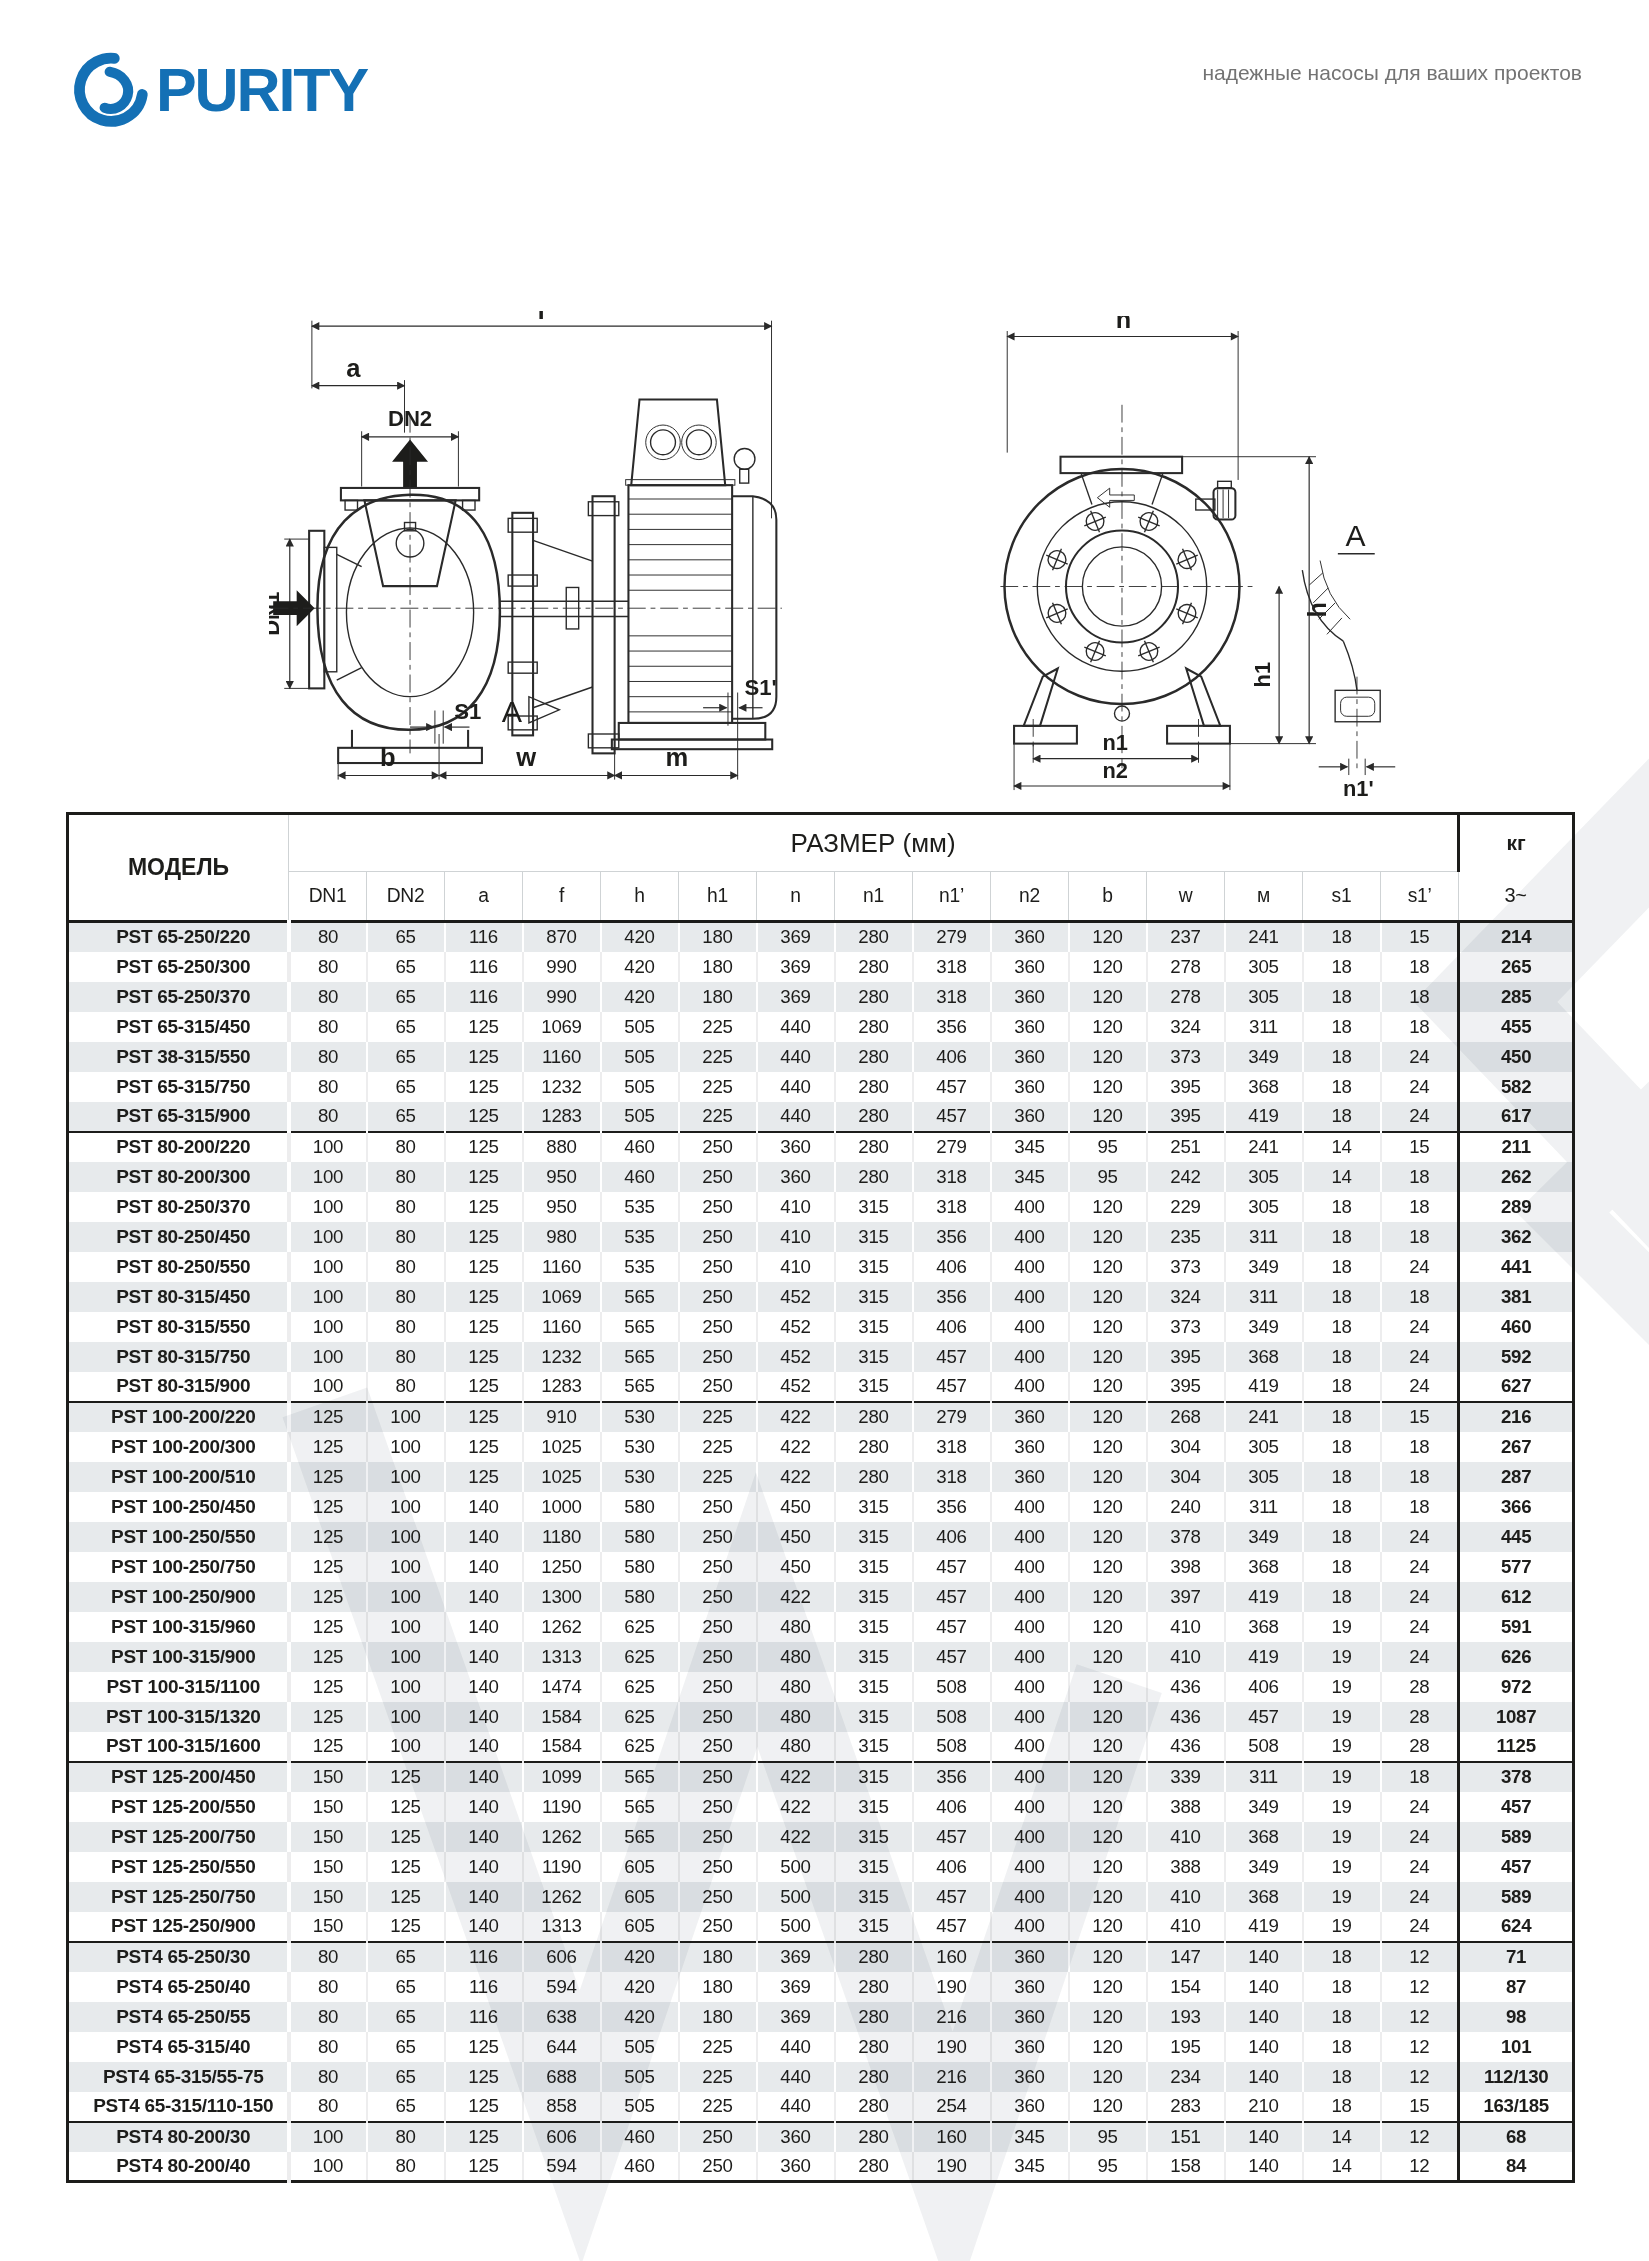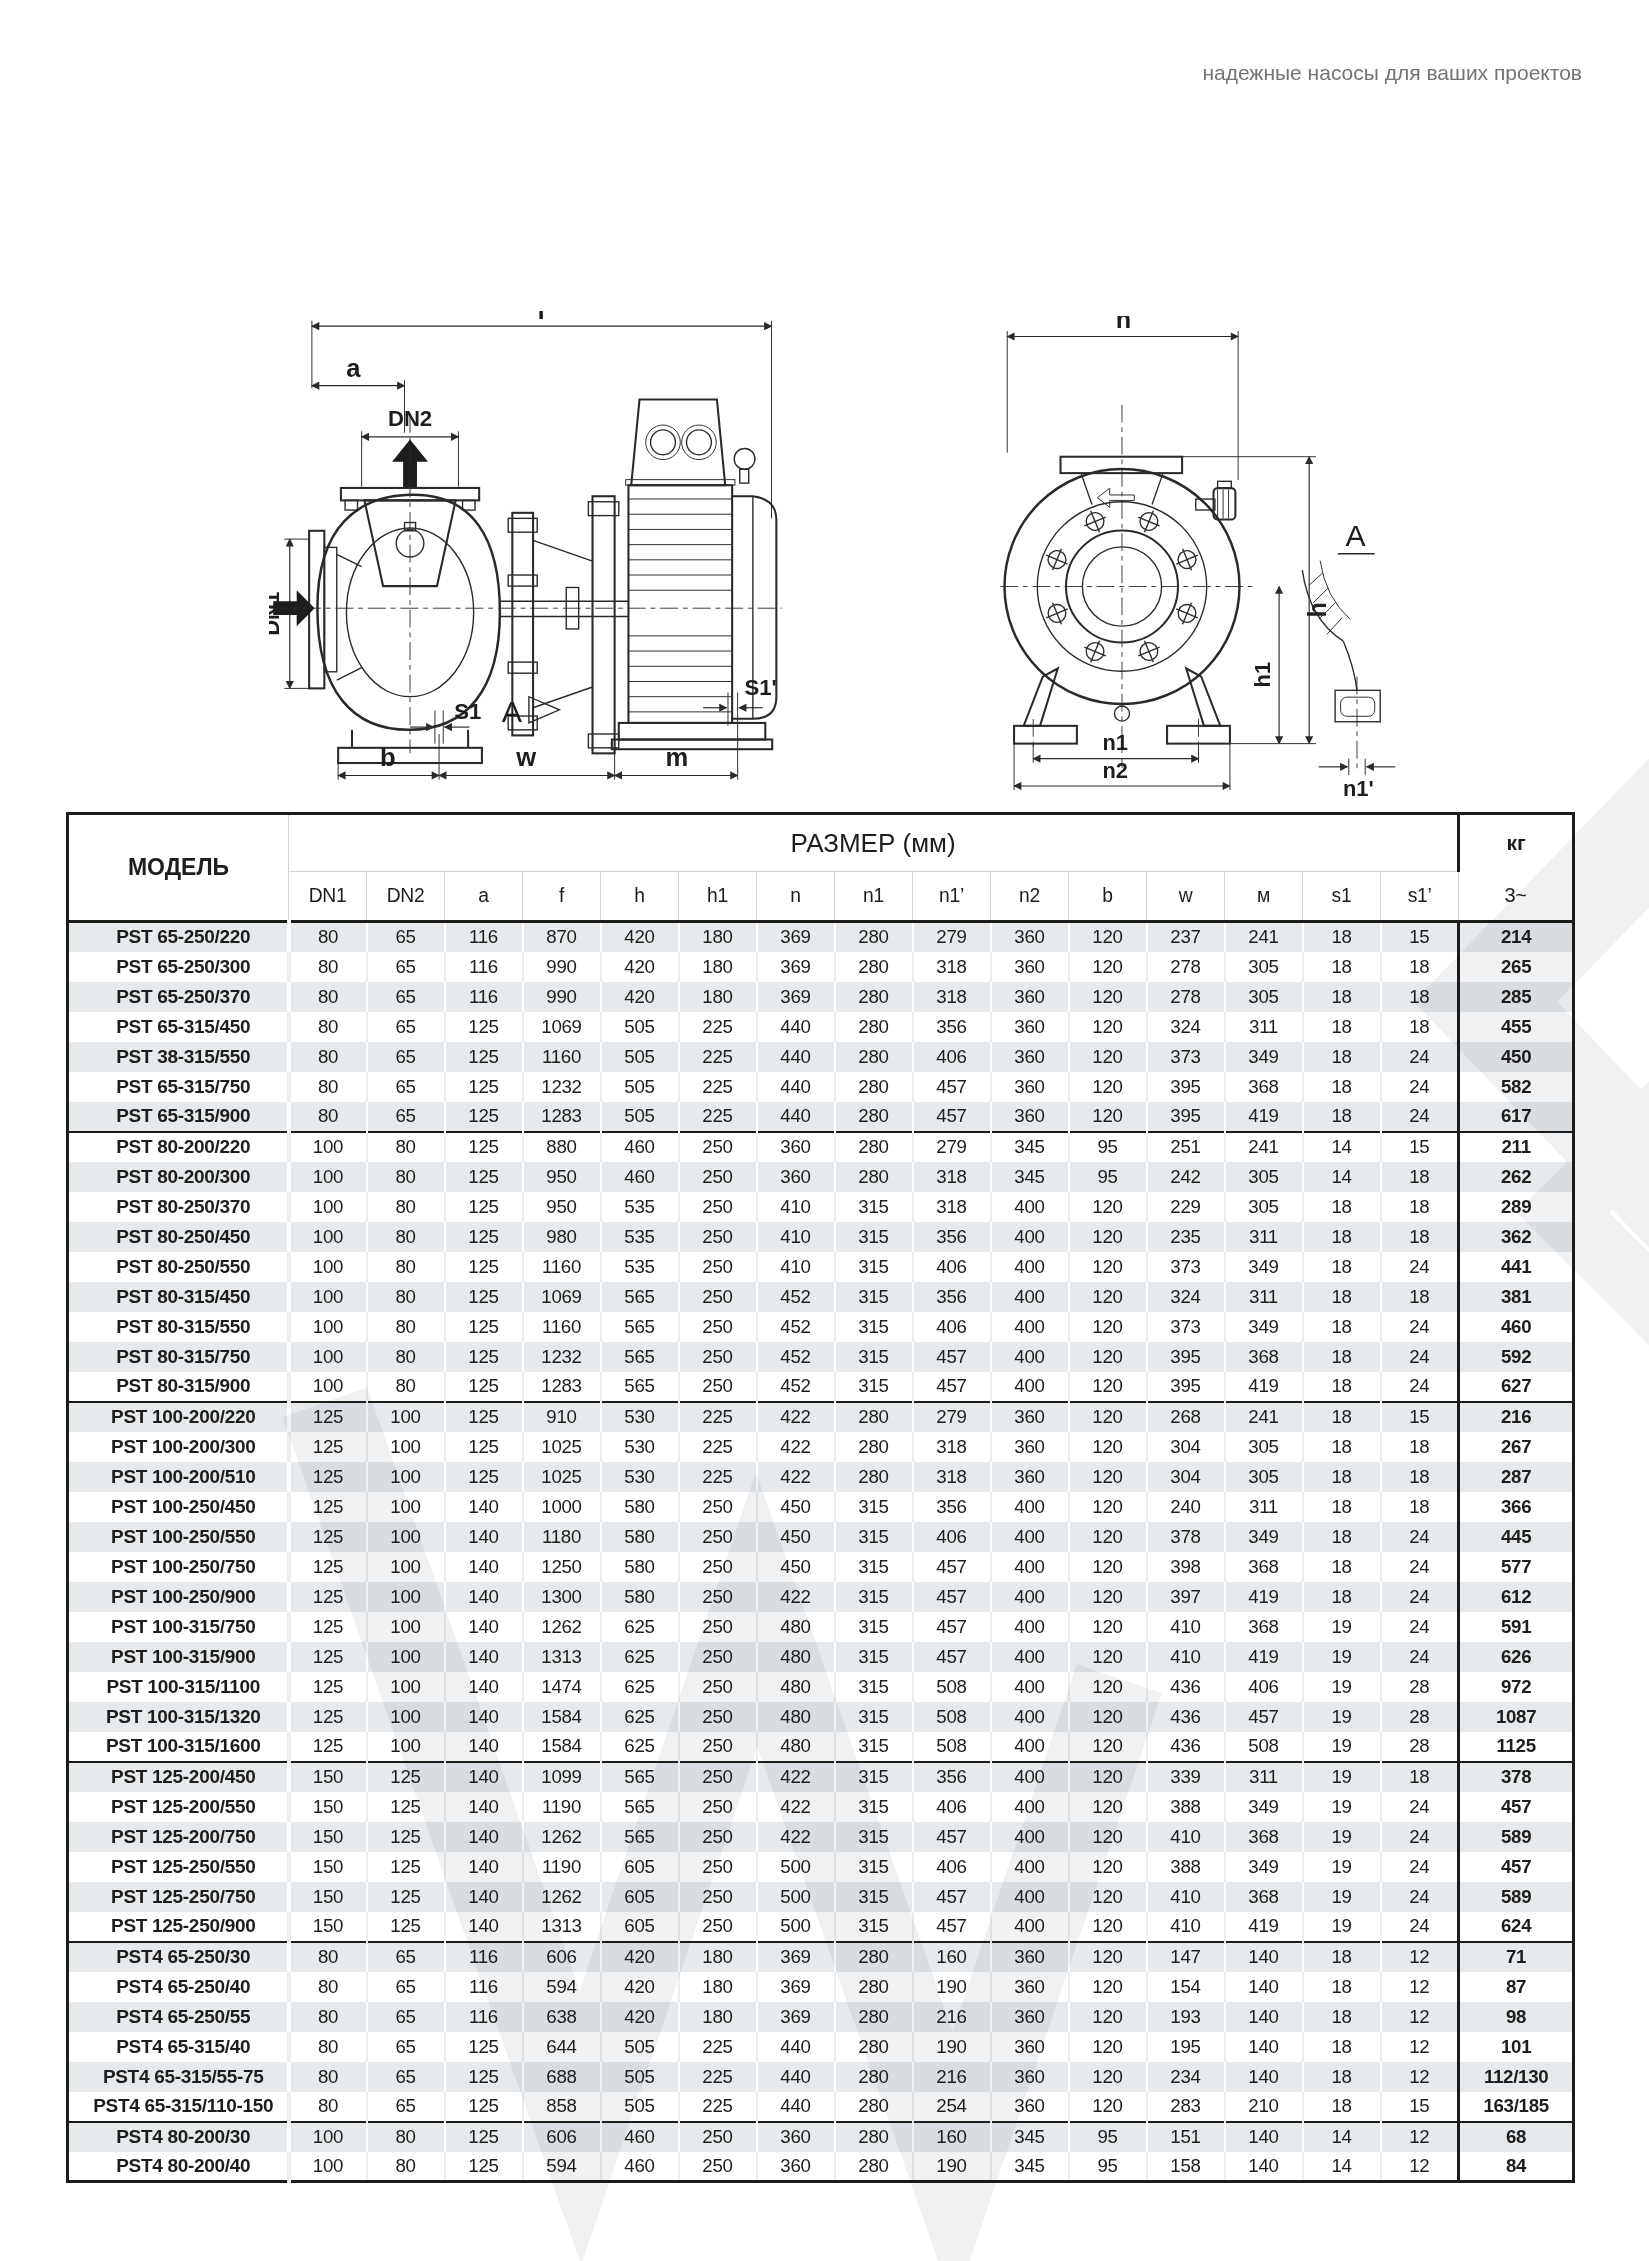--- a/index.html
+++ b/index.html
@@ -45,20 +45,27 @@
   tr.even td{background:#fff;border-right-color:#ededee;}
   td.model{text-align:center;padding-left:11px;font-weight:bold;border-right-width:4.1px;font-size:19px;}
   td.kg{font-weight:bold;border-left:3.5px solid #1c1c1a;border-right:none;}
   tr.gs td{border-top:2.8px solid #1c1c1a;}
 </style>
 </head>
 <body>
 
 <div class="page">
 
+  <div class="brand">
+    <svg width="87" height="79" viewBox="0 0 120 110">
+      <circle cx="58" cy="54" r="44" fill="none" stroke="#1470b5" stroke-width="15" stroke-dasharray="205 75" stroke-dashoffset="-28" stroke-linecap="round" transform="rotate(-28 58 54)"></circle>
+      <path d="M56,29 C74,32 85,47 81,62 C77,77 62,84 49,79" fill="none" stroke="#1470b5" stroke-width="14" stroke-linecap="round"></path>
+    </svg>
+    <span class="logo-text">PURITY</span>
+  </div>
   <div class="tagline">надежные насосы для ваших проектов</div>
 
   <svg class="dwg" style="left:269px;top:311px;" width="515" height="470" viewBox="0 0 745 680">
     <defs>
       <marker id="d1a" viewBox="0 0 10 10" refX="9" refY="5" markerWidth="9" markerHeight="7" orient="auto-start-reverse">
           <path d="M0,0L10,5L0,10z" fill="#2a2a2a"></path>
         </marker>
     </defs>
 
     <line class="dim" x1="62" y1="22" x2="727" y2="22" marker-start="url(#d1a)" marker-end="url(#d1a)"></line>
@@ -735,21 +742,21 @@
             <td>457</td>
             <td>400</td>
             <td>120</td>
             <td>397</td>
             <td>419</td>
             <td>18</td>
             <td>24</td>
             <td class="kg">612</td>
           </tr>
           <tr class="even">
-            <td class="model">PST 100-315/750</td>
+            <td class="model">PST 100-315/960</td>
             <td>125</td>
             <td>100</td>
             <td>140</td>
             <td>1262</td>
             <td>625</td>
             <td>250</td>
             <td>480</td>
             <td>315</td>
             <td>457</td>
             <td>400</td>

